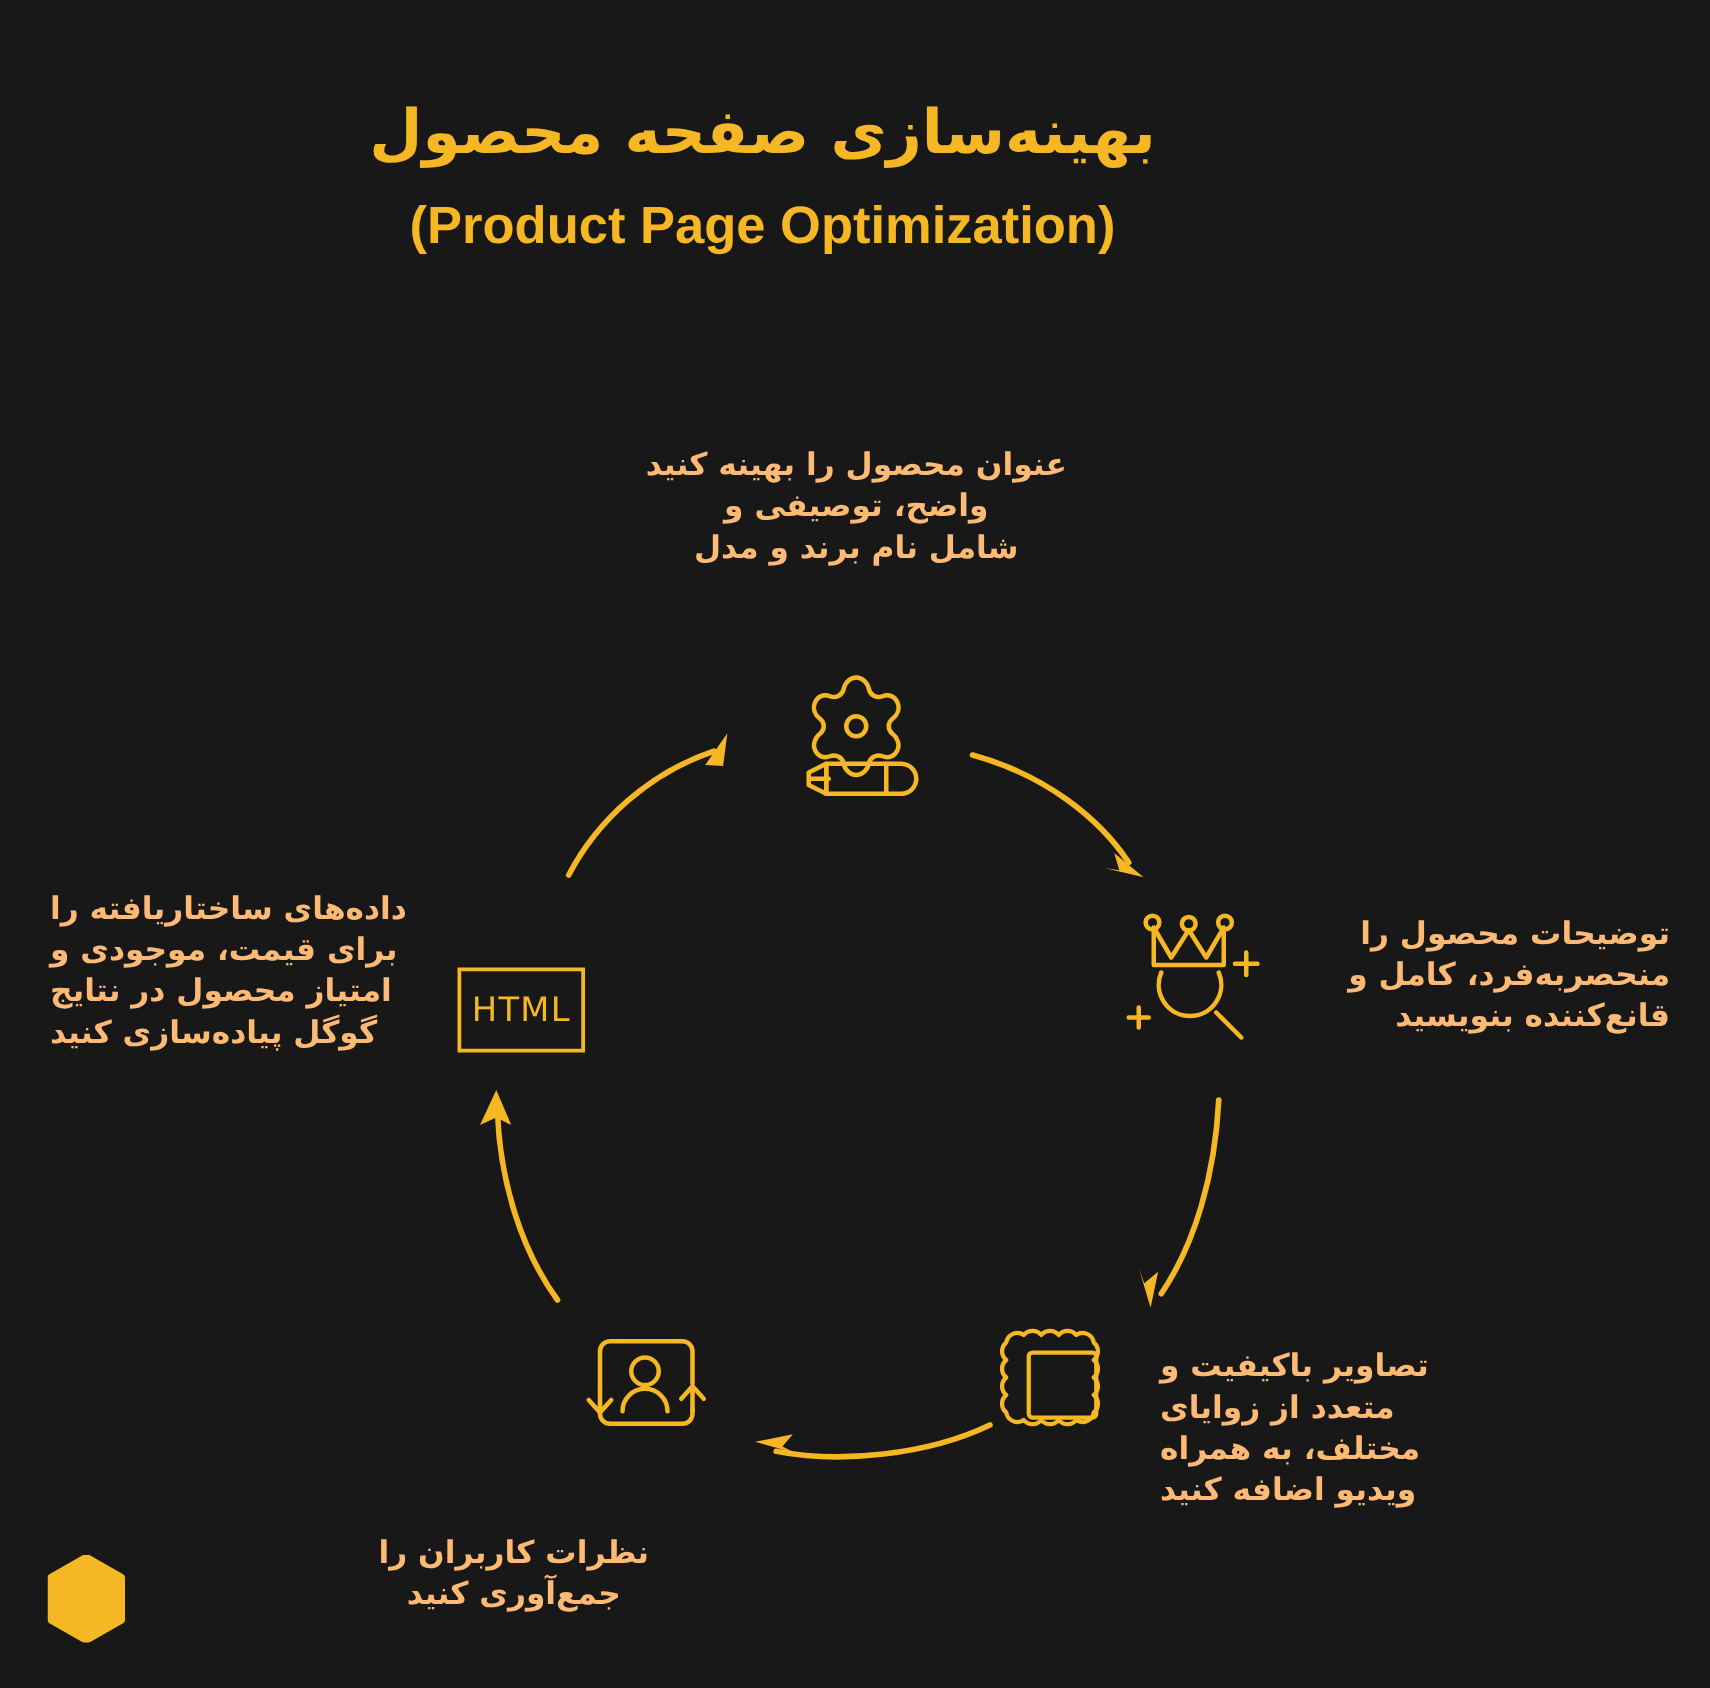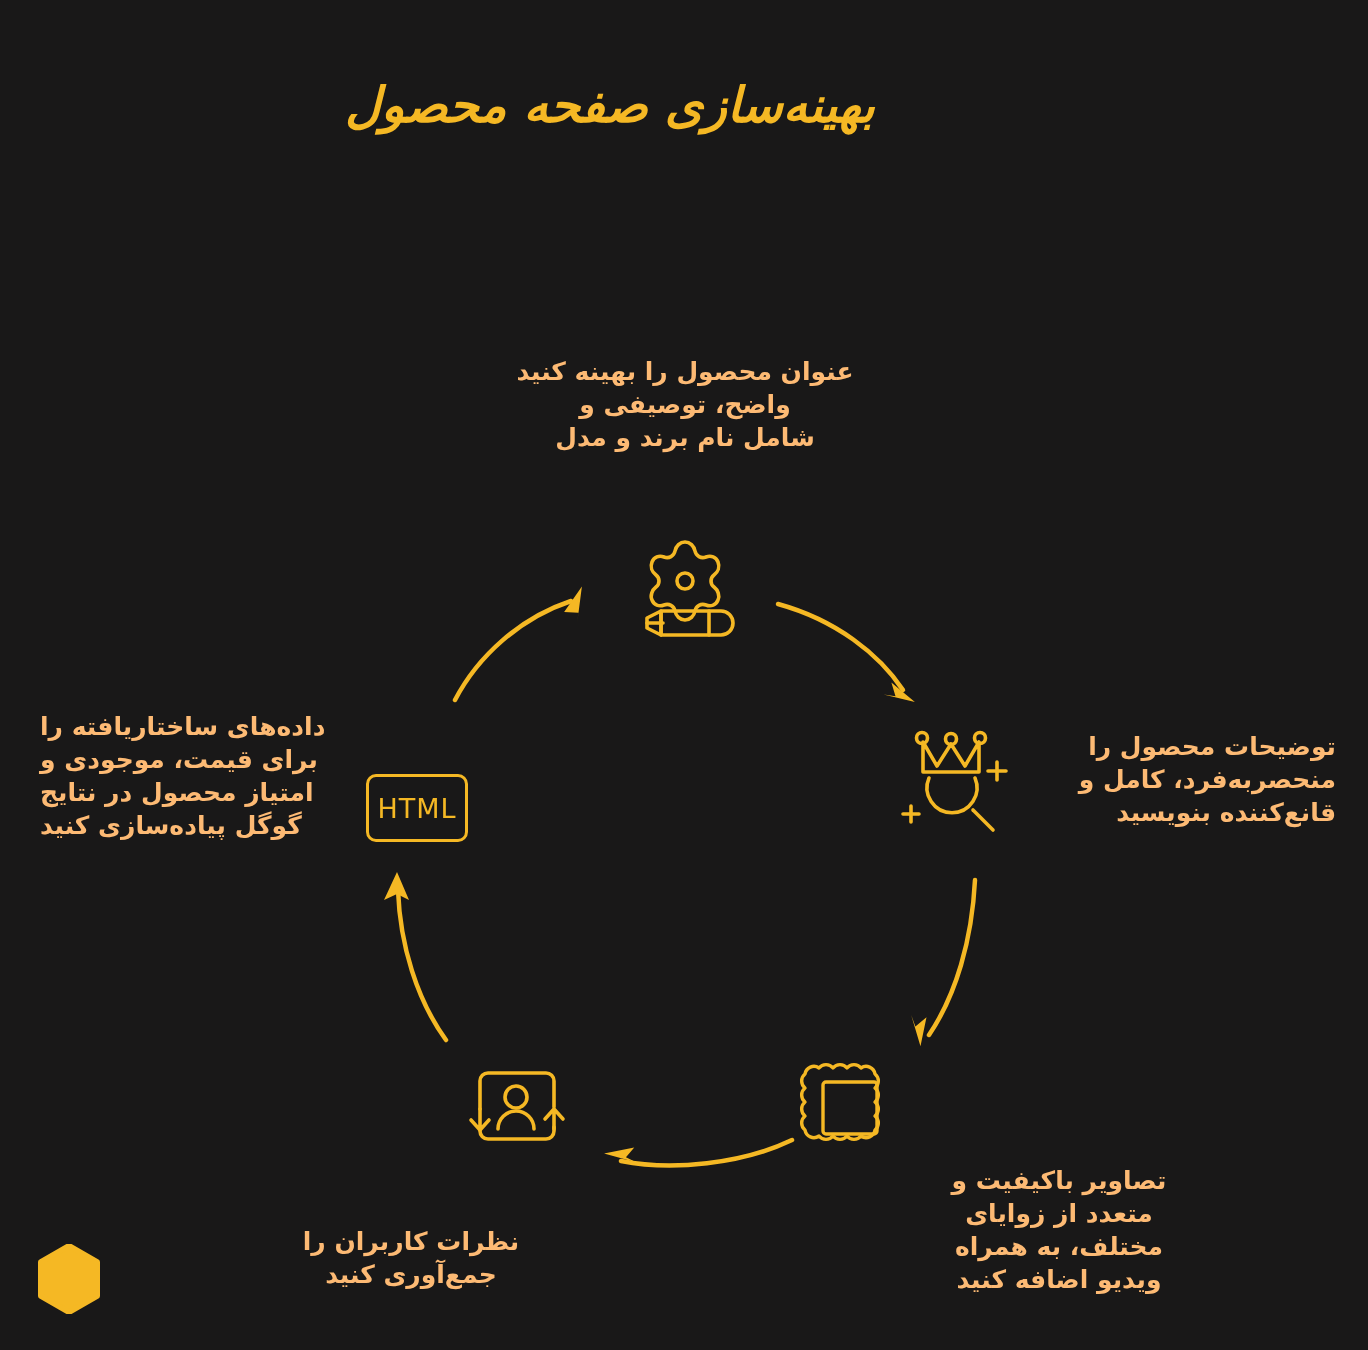--- a/index.html
+++ b/index.html
@@ -17,21 +17,20 @@
     color: #F5B824;
   }
 
   
   .title-block {
     position: absolute;
     top: 78px;
     left: 0;
     width: 1220px;
     text-align: center;
-    font-style: italic;
   }
   .title-fa {
     font-size: 49px;
     font-weight: bold;
     line-height: 1.15;
     color: #F5B824;
     letter-spacing: 0px;
   }
   .title-en {
     margin-top: 22px;
@@ -71,21 +70,21 @@
   .node svg { display: block; overflow: visible; }
 
   .node-title   { left: 620px; top: 528px; }
   .node-desc    { left: 890px; top: 718px; }
   .node-images  { left: 785px; top: 1048px; }
   .node-reviews { left: 452px; top: 1046px; }
   .node-schema  { left: 352px; top: 748px; }
 
   .html-box {
     border: 3px solid #F5B824;
-    border-radius: 10px;
+    border-radius: 0;
     width: 96px;
     height: 62px;
     display: flex;
     align-items: center;
     justify-content: center;
     font-family: "DejaVu Sans", "Liberation Sans", sans-serif;
     font-size: 27px;
     letter-spacing: 1px;
     color: #F5B824;
     direction: ltr;
@@ -95,38 +94,39 @@
   .label {
     position: absolute;
     font-size: 25px;
     font-weight: bold;
     line-height: 1.32;
     color: #fdba74;
     direction: rtl;
   }
   .label-title   { left: 500px; top: 355px; width: 370px; text-align: center; }
   .label-desc    { left: 1036px; top: 730px; width: 300px; text-align: right; }
-  .label-images  { left: 928px; top: 1164px; width: 262px; text-align: center; }
+  .label-images  { left: 928px; top: 1076px; width: 262px; text-align: left; }
   .label-reviews { left: 280px; top: 1188px; width: 262px; text-align: center; margin-top: 37px; }
   .label-schema  { left: 40px;  top: 710px;  width: 320px; text-align: left; }
 
   
   .logo-hex {
     position: absolute;
     left: 38px;
     bottom: 36px;
     width: 62px;
     height: 70px;
   }
 </style>
 </head>
 <body style="background: rgb(25, 24, 24);">
 
 <div class="title-block">
   <div class="title-fa">بهینه‌سازی صفحه محصول</div>
+  <div class="title-en">(Product Page Optimization)</div>
 </div>
 
 <div class="cycle-wrap">
   <svg width="1368" height="1350" viewBox="0 0 1368 1350" fill="none" xmlns="http://www.w3.org/2000/svg">
     <g stroke="#F5B824" stroke-width="4.5" stroke-linecap="round" fill="none">
 
       <path d="M455,700 C478,656 520,618 571,601"></path>
 
       <path name="t2d" d="M778,604 C836,620 879,654 903,690"></path>
 

